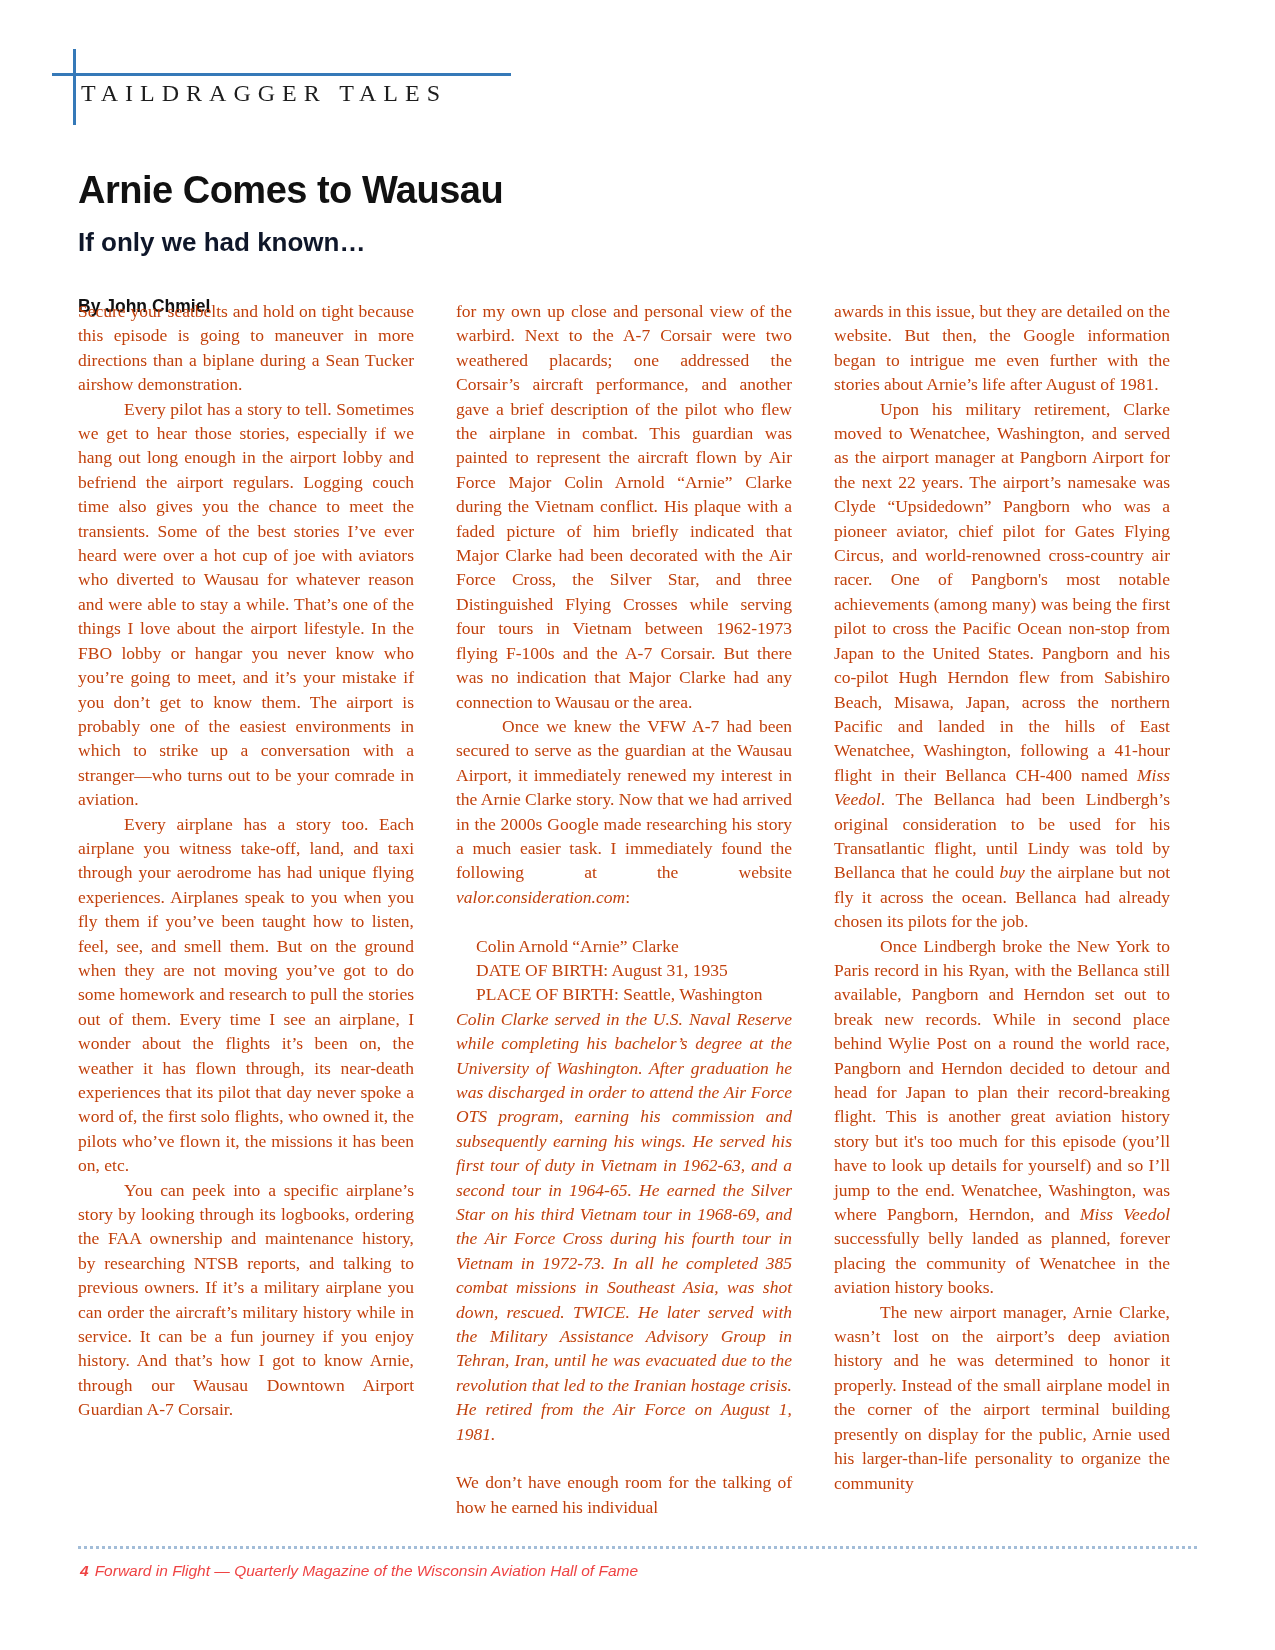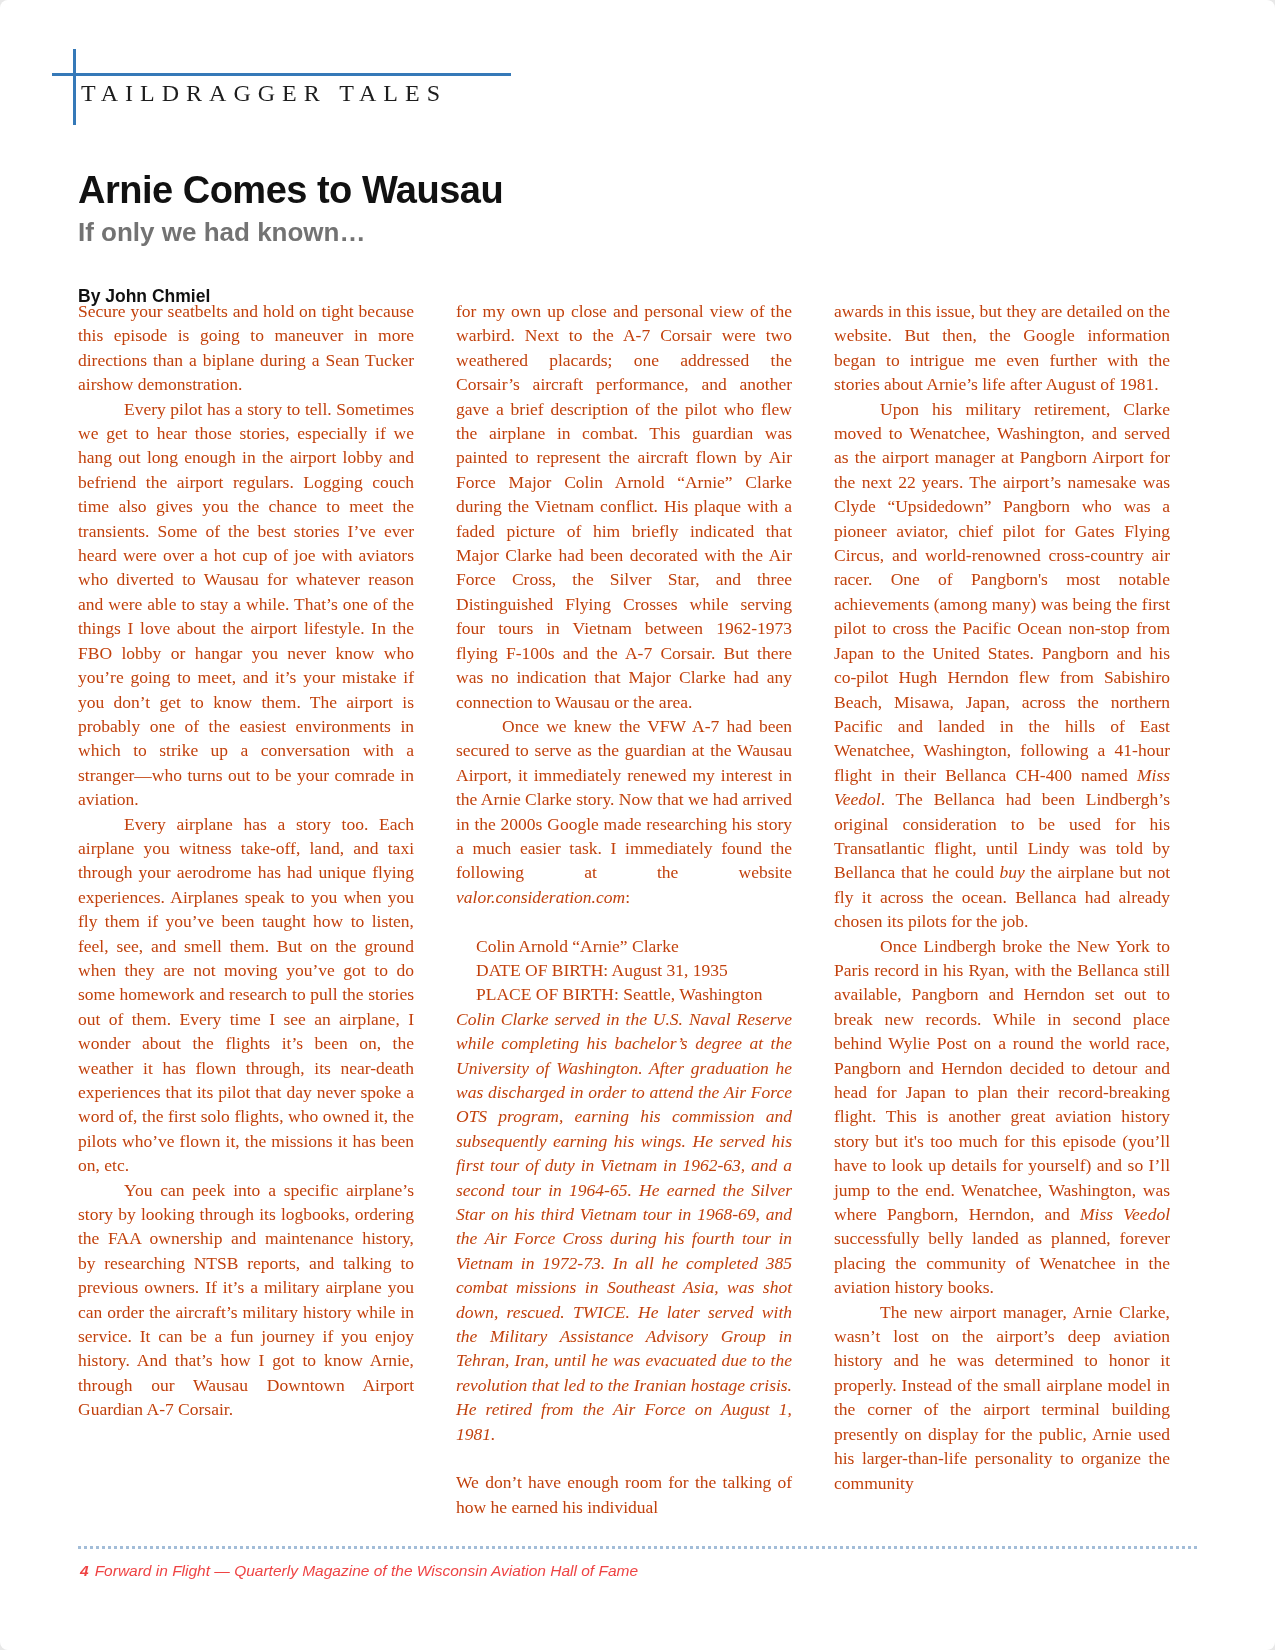--- a/index.html
+++ b/index.html
@@ -5,21 +5,20 @@
   html, body { margin: 0; padding: 0; background: #e8e8e8; }
   .page {
     position: relative;
     width: 1275px;
     height: 1650px;
     margin: 0 auto;
     background: #ffffff;
     font-family: "Liberation Serif", serif;
     color: #1b1b1b;
     overflow: hidden;
-    border-radius: 8px;
   }
 
   
   .rule-h {
     position: absolute;
     left: 52px; top: 73px;
     width: 459px; height: 3px;
     background: #3579b8;
   }
   .rule-v {
@@ -46,25 +45,25 @@
   }
   .article-title {
     margin: 0;
     font-size: 38px;
     font-weight: bold;
     line-height: 1.1;
     letter-spacing: -0.5px;
     color: #111;
   }
   .article-subtitle {
-    margin: 6px 0 0 0;
+    margin: 16px 0 0 0;
     font-size: 26px;
     font-weight: bold;
     line-height: 1.1;
-    color: #737373;
+    color: #0f172a;
   }
   .byline {
     margin-top: 40px;
     font-size: 17.5px;
     font-weight: bold;
     color: #111;
   }
 
   
   .columns {

